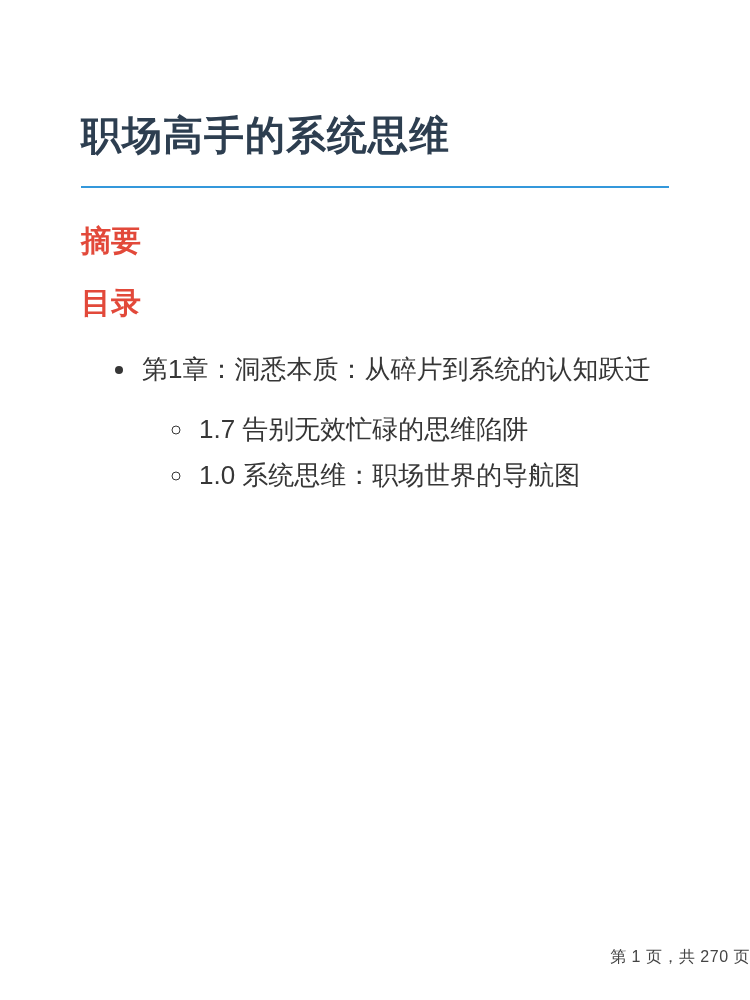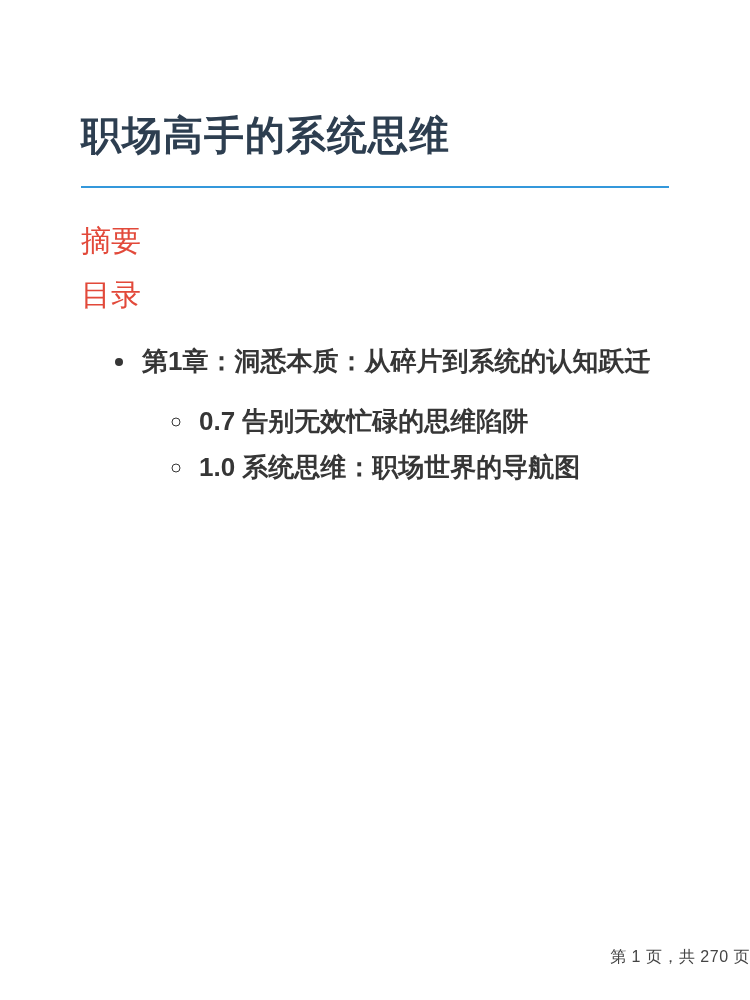--- a/index.html
+++ b/index.html
@@ -38,42 +38,41 @@
     margin-top: 26px;
     border: none;
     border-top: 2px solid var(--divider);
     width: 100%;
     height: 0;
   }
   h2.section-heading {
     margin: 34px 0 0 0;
     font-size: 30px;
     line-height: 1.25;
-    font-weight: normal;
+    font-weight: bold;
     color: var(--section-heading);
   }
   p.body-text {
     margin: 30px 0 0 0;
     font-size: 27px;
     line-height: 1.45;
     color: var(--body-text);
     text-align: justify;
     text-justify: inter-ideograph;
   }
   h2.toc-heading {
-    margin-top: 16px;
+    margin-top: 24px;
   }
   ul.toc-list {
     margin: 30px 0 0 0;
     padding: 0 0 0 57px;
     list-style: disc outside;
     font-size: 26px;
     line-height: 1.4;
     color: var(--body-text);
-    font-weight: bold;
   }
   ul.toc-list > li {
     margin: 0 0 22px 0;
     padding-left: 4px;
   }
   ul.toc-sublist {
     margin: 24px 0 0 0;
     padding: 0 0 0 53px;
     list-style: circle outside;
     font-size: 26px;
@@ -106,21 +105,21 @@
 
   <h2 class="section-heading">摘要</h2>
 
 
   <h2 class="section-heading toc-heading">目录</h2>
 
   <ul class="toc-list">
     <li>
       <span>第1章：洞悉本质：从碎片到系统的认知跃迁</span>
       <ul class="toc-sublist">
-        <li>0.7 告别无效忙碌的思维陷阱</li>
+        <li>1.7 告别无效忙碌的思维陷阱</li>
         <li>1.0 系统思维：职场世界的导航图</li>
       </ul>
     </li>
   </ul>
 
   <div class="footer">
     <span>第 1 页，共 270 页</span>
   </div>
 
 </div>

